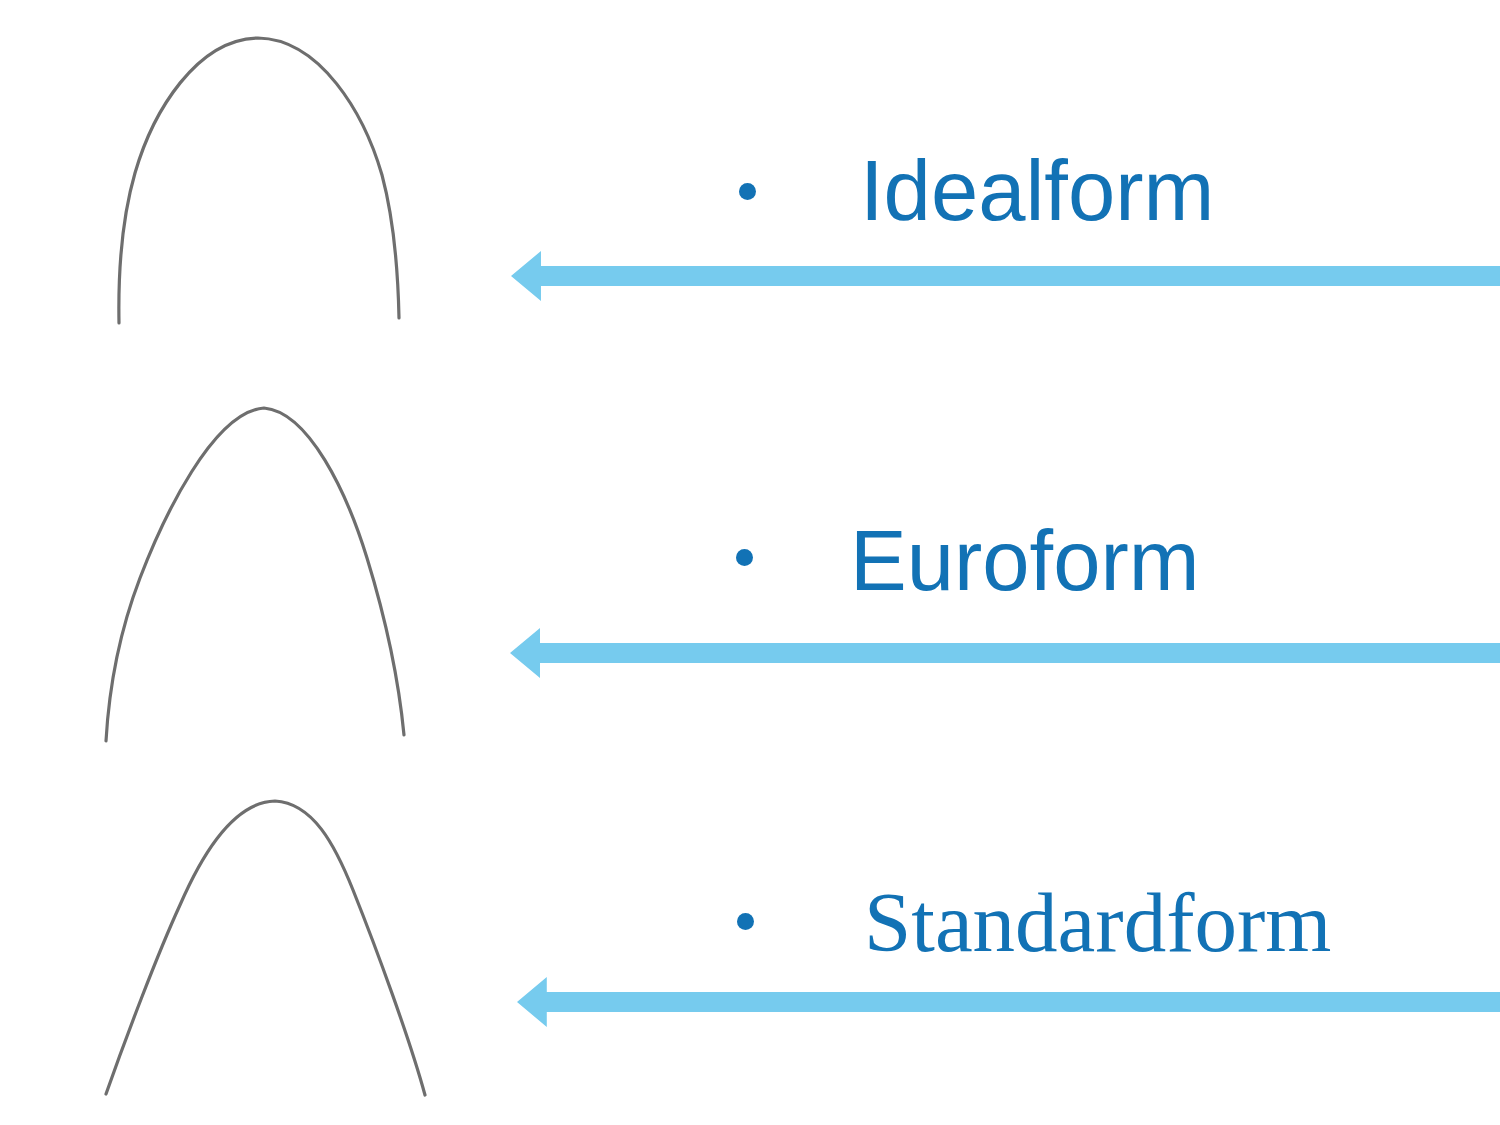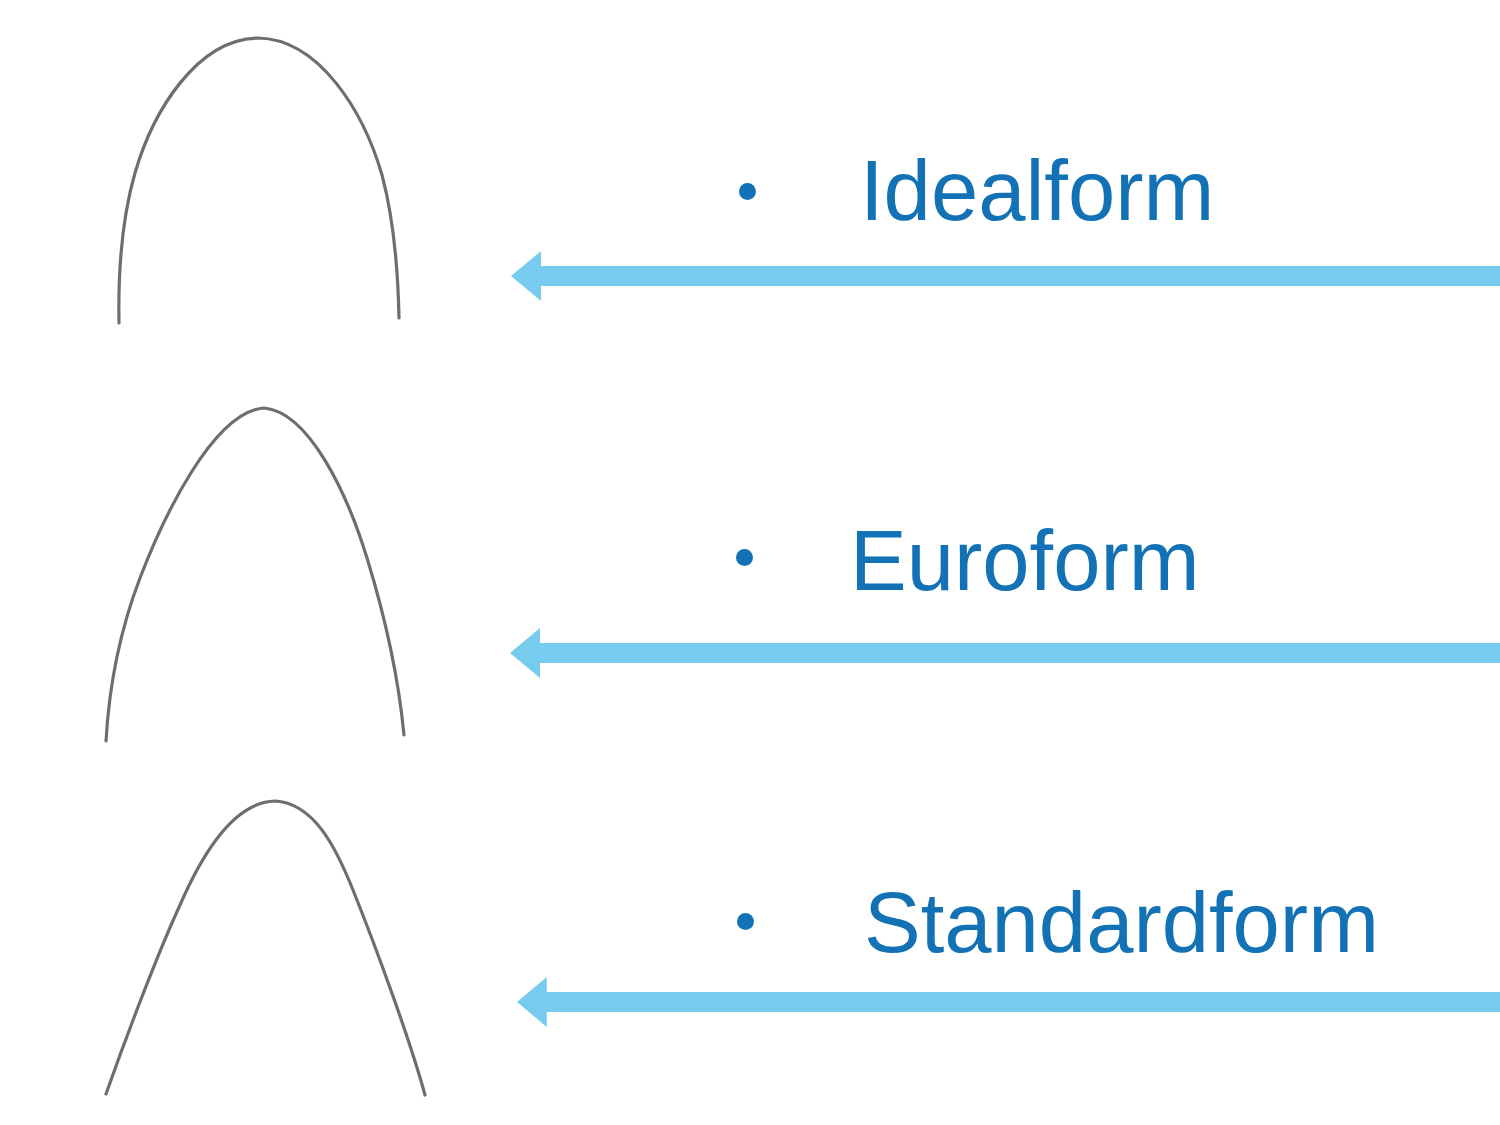--- a/index.html
+++ b/index.html
@@ -67,19 +67,19 @@
     <svg class="arrow-svg" style="left:510px; top:628px; width:990px;" viewBox="0 0 990 50" preserveAspectRatio="none">
       <polygon points="0,25 30,0 30,15 990,15 990,35 30,35 30,50" fill="#76cbee"></polygon>
     </svg>
   </div>
 
   <div>
     <svg class="wire-svg" style="left:95px; top:790px;" width="340" height="312" viewBox="0 0 340 312">
       <path d="M 11 304 C 30 250 62 165 85 115 C 108 62 140 12 180 11 C 218 13 240 55 258 100 C 282 160 315 250 330 305" fill="none" stroke="#6e6e6e" stroke-width="3.2" stroke-linecap="round"></path>
     </svg>
     <div class="bullet" style="left:737px; top:913px;"></div>
-    <div class="label" style="left:864px; top:880px;">Standardform</div>
+    <div class="label" style="left:864px; top:880px;font-family:Liberation Serif, serif;">Standardform</div>
     <svg class="arrow-svg" style="left:517px; top:977px; width:983px;" viewBox="0 0 990 50" preserveAspectRatio="none">
       <polygon points="0,25 30,0 30,15 990,15 990,35 30,35 30,50" fill="#76cbee"></polygon>
     </svg>
   </div>
 
 </div>
 
 </body></html>

